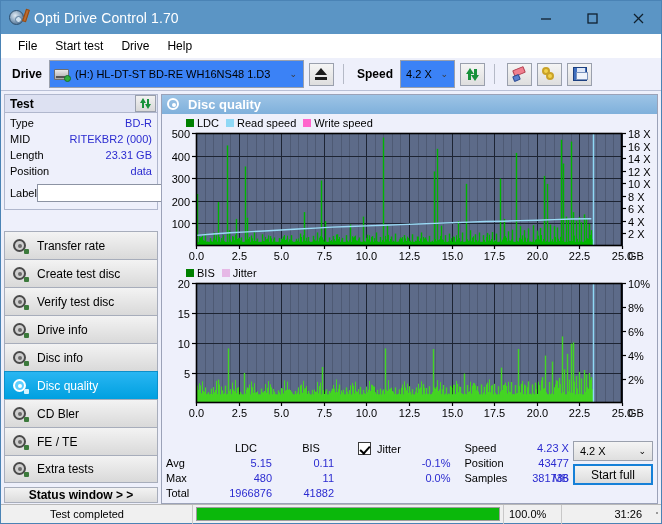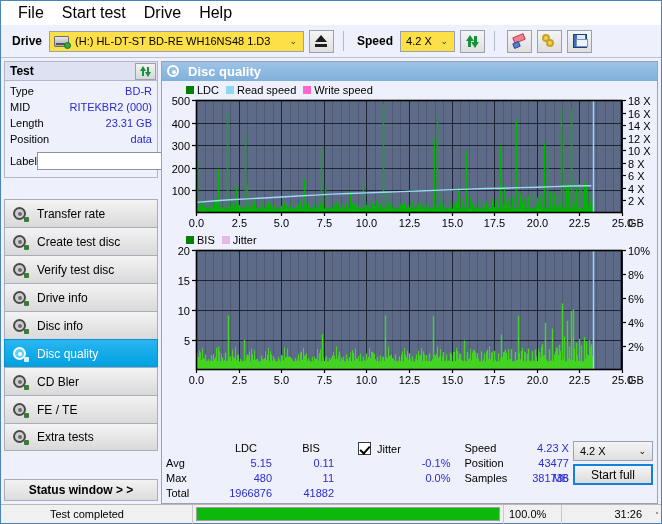--- a/index.html
+++ b/index.html
@@ -67,35 +67,35 @@
 
   
   .menubar {
     height: 24px; flex: 0 0 24px;
     background: #ffffff;
     display: flex; align-items: center;
     padding-left: 8px;
     border-bottom: 1px solid #ffffff;
   }
   .menuitem {
-    font-size: 16px; padding: 3px 9px; color: #000;
+    font-size: 12px; padding: 3px 9px; color: #000;
   }
 
   
   .toolbar {
     height: 33px; flex: 0 0 33px;
     background: #eef0fb;
     display: flex; align-items: center;
     padding: 0 5px;
     border-bottom: 1px solid #b9c0d6;
   }
   .tb-label { font-size: 12px; font-weight: bold; padding: 0 7px 0 6px; }
   .combo {
-    height: 21px;
-    background: #fde047;
+    height: 28px;
+    background: #3b82f6;
     border: 1px solid #9aa0ad;
     display: flex; align-items: center;
     font-size: 11px;
     position: relative;
   }
   .combo .chev {
     margin-left: auto; padding: 0 6px; color: #3a3a3a; font-size: 9px;
   }
   #drive-combo { width: 255px; }
   .drive-ic {
@@ -343,20 +343,43 @@
   .sb-pct { width: 58px; border-left: 1px solid #c8c8c8; }
   .sb-time { width: 86px; border-left: 1px solid #c8c8c8; justify-content: flex-end; }
   .grip { width: 14px; display: flex; align-items: flex-end; justify-content: flex-end; padding: 0 2px 2px 0;}
   .grip i { display:block; width:2px; height:2px; background:#9a9a9a; margin:1px; }
 </style>
 </head>
 <body>
 
 <div class="app">
 
+  <div class="titlebar">
+    <div class="title-icon">
+      <div class="disc"></div>
+        <div class="pen"></div>
+    </div>
+    <div class="title-text">Opti Drive Control 1.70</div>
+    <div class="wctl" id="btn-min">
+      <svg width="14" height="14" viewBox="0 0 14 14">
+          <line x1="2" y1="8" x2="12" y2="8" stroke="#10202e" stroke-width="1.3"></line>
+        </svg>
+    </div>
+    <div class="wctl" id="btn-max">
+      <svg width="14" height="14" viewBox="0 0 14 14">
+          <rect x="3" y="3" width="9" height="9" fill="none" stroke="#10202e" stroke-width="1.3"></rect>
+        </svg>
+    </div>
+    <div class="wctl" id="btn-close">
+      <svg width="14" height="14" viewBox="0 0 14 14">
+          <line x1="3" y1="3" x2="12" y2="12" stroke="#10202e" stroke-width="1.3"></line>
+          <line x1="12" y1="3" x2="3" y2="12" stroke="#10202e" stroke-width="1.3"></line>
+        </svg>
+    </div>
+  </div>
 
   <div class="menubar">
     <div class="menuitem">File</div>
     <div class="menuitem">Start test</div>
     <div class="menuitem">Drive</div>
     <div class="menuitem">Help</div>
   </div>
 
   <div class="toolbar">
     <div class="tb-label">Drive</div>

